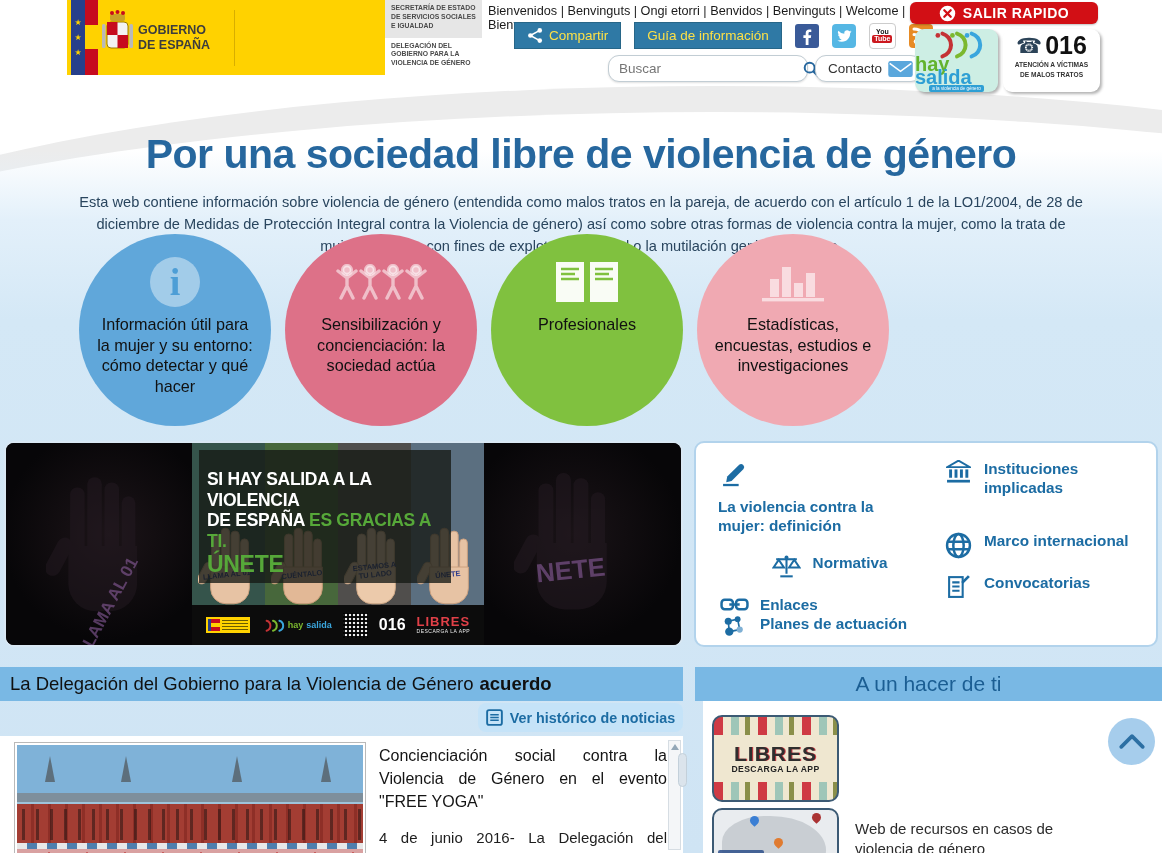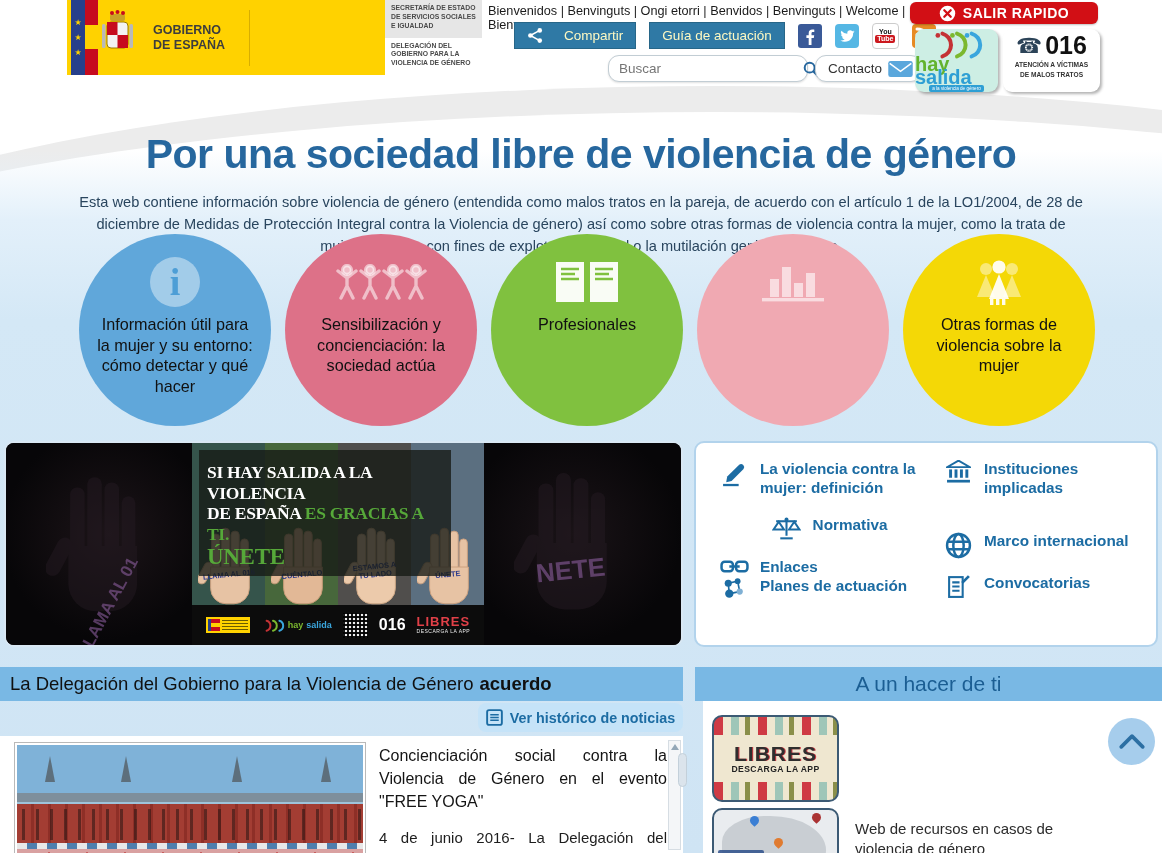--- a/index.html
+++ b/index.html
@@ -18,33 +18,33 @@
   .band-blue{position:absolute;left:0;top:150px;width:1162px;height:703px;
     background:linear-gradient(180deg,rgba(222,238,249,0) 0px,#e3f0fa 70px,#d4e8f6 170px,#cfe4f4 100%);}
   
   .gov{position:absolute;left:67px;top:0;height:75px;display:flex;z-index:5;}
   .gov-yellow{width:318px;background:#ffd200;display:flex;align-items:center;}
   .flag{width:66px;height:75px;display:flex;margin-left:4px;}
   .flag-blue{width:14px;background:#27408b;display:flex;flex-direction:column;align-items:center;justify-content:center;gap:7px;}
   .flag-blue span{color:#ffd200;font-size:8px;line-height:8px;}
   .flag-red{width:13px;background:linear-gradient(180deg,#c60b1e 0 34%,#ffd200 34% 66%,#c60b1e 66% 100%);}
   .flag-crest{flex:1;position:relative;}
-  .gov-txt1{margin-left:16px;width:88px;font-weight:bold;font-size:12.5px;color:#3d3d3d;line-height:1.2;}
+  .gov-txt1{margin-left:1px;width:88px;font-weight:bold;font-size:12.5px;color:#3d3d3d;line-height:1.2;}
   .gov-sep{width:1px;height:56px;background:#d8ae00;margin:0 8px;}
   .gov-txt2{width:150px;font-weight:bold;font-size:10.5px;color:#3d3d3d;line-height:1.25;}
   .gov-white{width:97px;display:flex;flex-direction:column;}
   .gov-sec{flex:1;background:#e6e6e6;font-size:6.8px;font-weight:bold;color:#4a4a4a;line-height:1.3;padding:4px 5px 2px 6px;}
   .gov-del{flex:1;background:#ffffff;font-size:6.8px;font-weight:bold;color:#4a4a4a;line-height:1.3;padding:4px 5px 2px 6px;}
   
   .welcome{position:absolute;left:488px;top:4px;width:430px;font-size:12.7px;color:#1b1b1b;z-index:6;}
   .quick-exit{position:absolute;left:910px;top:2px;width:188px;height:22px;background:#d20f15;border-radius:6px;
     display:flex;align-items:center;justify-content:center;gap:7px;color:#fff;font-weight:bold;font-size:14px;
     letter-spacing:.5px;z-index:7;box-shadow:0 1px 2px rgba(0,0,0,.25);cursor:pointer;}
   .btn-row{position:absolute;left:514px;top:22px;display:flex;gap:13px;align-items:center;z-index:6;}
-  .btn-blue{height:25px;background:#2f79a5;color:#fef9c3;font-size:13.5px;display:flex;align-items:center;gap:20px;
+  .btn-blue{height:25px;background:#2f79a5;color:#fde047;font-size:13.5px;display:flex;align-items:center;gap:5px;
     padding:0 12px;border:1px solid #276688;cursor:pointer;}
   .soc{width:24px;height:24px;cursor:pointer;display:block;}
   .yt{width:25px;height:24px;background:#fff;border-radius:4px;border:1px solid #ccc;display:flex;flex-direction:column;
     align-items:center;justify-content:center;cursor:pointer;}
   .yt .y1{font-size:7px;font-weight:bold;color:#111;line-height:7px;}
   .yt .y2{font-size:7px;font-weight:bold;color:#fff;background:#cc181e;border-radius:2px;padding:0 2px;line-height:8px;}
   .search-row{position:absolute;left:608px;top:55px;display:flex;gap:7px;align-items:center;z-index:6;}
   .search-box{width:198px;height:25px;background:#fff;border:1px solid #c2cdd4;border-radius:11px;display:flex;align-items:center;box-shadow:0 1px 2px rgba(0,0,0,.12);}
   .search-box input{flex:1;border:none;outline:none;background:transparent;font-size:13.5px;padding:0 6px 0 10px;color:#333;font-family:"Liberation Sans",sans-serif;}
   .search-btn{width:26px;height:22px;display:flex;align-items:center;justify-content:center;cursor:pointer;}
@@ -78,21 +78,21 @@
     font-family:"Liberation Serif",serif;font-weight:bold;font-size:38px;color:#4d9ed6;}
   
   .banner{position:absolute;left:4px;top:441px;width:679px;height:206px;border-radius:10px;overflow:hidden;
     border:2px solid #d9e8f4;box-sizing:border-box;background:#0a0a0a;display:flex;z-index:5;cursor:pointer;}
   .bn-side{position:relative;overflow:hidden;}
   .bn-left{width:186px;background:radial-gradient(circle at 55% 45%,#1c1418 0%,#070608 70%);}
   .bn-right{width:197px;background:radial-gradient(circle at 45% 45%,#1a1317 0%,#070608 70%);}
   .bn-hand-dim{position:absolute;opacity:.5;}
   .bn-faint{position:absolute;font-weight:bold;color:rgba(150,100,170,.55);}
   .bn-center{flex:1;position:relative;background:linear-gradient(90deg,#35544b 0 25%,#47673b 25% 50%,#504e4c 50% 75%,#5b6f80 75% 100%);}
-  .bn-hl{position:absolute;left:7px;top:7px;width:236px;background:rgba(22,26,21,.78);padding:12px 8px 7px;z-index:3;font-family:Liberation Serif, serif;}
+  .bn-hl{position:absolute;left:7px;top:7px;width:236px;background:rgba(22,26,21,.78);padding:19px 8px 7px;z-index:3;}
   .bn-hl .l1,.bn-hl .l2{font-size:17.5px;font-weight:bold;color:#fff;line-height:1.18;letter-spacing:-.3px;}
   .bn-hl .green{color:#56a839;}
   .bn-hl .l3{font-size:23px;font-weight:bold;color:#56a839;line-height:1.05;letter-spacing:-.3px;}
   .bn-hands{position:absolute;left:0;right:0;bottom:40px;height:118px;display:flex;justify-content:space-around;
     align-items:flex-end;z-index:2;}
   .hand-wrap{position:relative;width:62px;height:112px;}
   .hand-wrap svg{position:absolute;bottom:-14px;left:0;}
   .hand-label{position:absolute;left:4px;right:4px;bottom:26px;text-align:center;font-size:7.5px;font-weight:bold;
     color:#2b3a8c;line-height:1.1;transform:rotate(-6deg);z-index:3;}
   .bn-strip{position:absolute;left:0;right:0;bottom:0;height:40px;background:#0c0c0c;display:flex;align-items:center;
@@ -238,21 +238,21 @@
   <div class="btn-blue">
     <svg width="17" height="17" viewBox="0 0 20 20">
       <path d="M4 10 15 4M4 10 15 16" stroke="#fff" stroke-width="1.8"></path>
       <circle cx="4" cy="10" r="2.7" fill="#fff"></circle>
         <circle cx="15" cy="4" r="2.7" fill="#fff"></circle>
         <circle cx="15" cy="16" r="2.7" fill="#fff"></circle>
     </svg>
     <span>Compartir</span>
   </div>
   <div class="btn-blue">
-    <span>Guía de actuación</span>
+    <span>Guía de información</span>
   </div>
   <svg class="soc" viewBox="0 0 24 24">
     <rect width="24" height="24" rx="3" fill="#3a5a98"></rect>
     <path d="M13.5 21v-7h2.3l.4-2.7h-2.7V9.5c0-.8.25-1.4 1.4-1.4h1.4V5.7c-.25-.03-1.1-.1-2.1-.1-2.1 0-3.5 1.25-3.5 3.6v2.1H8.4V14h2.3v7z" fill="#fff"></path>
   </svg>
   <svg class="soc" viewBox="0 0 24 24">
     <rect width="24" height="24" rx="4" fill="#55b7e4"></rect>
     <path d="M19.5 7.6c-.5.22-1 .37-1.6.44.6-.35 1-.9 1.2-1.55-.55.33-1.15.56-1.8.7a2.9 2.9 0 0 0-5 2.6A8.2 8.2 0 0 1 6.4 6.7a2.9 2.9 0 0 0 .9 3.9c-.47-.02-.9-.14-1.3-.35v.04c0 1.4 1 2.6 2.3 2.85-.4.1-.85.12-1.3.05a2.9 2.9 0 0 0 2.7 2 5.8 5.8 0 0 1-4.3 1.2 8.2 8.2 0 0 0 4.45 1.3c5.35 0 8.3-4.4 8.3-8.3v-.4c.57-.4 1.06-.92 1.45-1.5z" fill="#fff"></path>
   </svg>
   <div class="yt">
@@ -369,40 +369,21 @@
       <svg width="62" height="42" viewBox="0 0 62 42">
         <g fill="rgba(255,255,255,.6)">
           <rect x="8" y="18" width="9" height="18"></rect>
           <rect x="20" y="6" width="9" height="30"></rect>
           <rect x="32" y="22" width="9" height="14"></rect>
           <rect x="44" y="12" width="9" height="24"></rect>
           <rect x="0" y="37" width="62" height="3.4"></rect>
         </g>
       </svg>
     </div>
-  </div>
-  <div class="circle" style="background: rgb(244, 216, 6);">
-    <div class="c-ico">
-      <svg width="66" height="46" viewBox="0 0 66 46">
-        <g fill="rgba(255,255,255,.45)">
-          <circle cx="20" cy="10" r="6"></circle>
-            <path d="M20 16 11 38h18z"></path>
-          <circle cx="46" cy="10" r="6"></circle>
-            <path d="M46 16 37 38h18z"></path>
-        </g>
-        <g fill="rgba(255,255,255,.92)">
-          <circle cx="33" cy="8" r="6.6"></circle>
-            <path d="M33 15 23 40h20z"></path>
-          <rect x="24" y="40" width="3.4" height="6"></rect>
-            <rect x="30" y="40" width="3.4" height="6"></rect>
-            <rect x="36" y="40" width="3.4" height="6"></rect>
-        </g>
-      </svg>
-    </div>
-    <div class="c-label">Otras formas de violencia sobre la mujer</div>
+    <div class="c-label">Estadísticas, encuestas, estudios e investigaciones</div>
   </div>
 </div>
 
 <div class="banner">
   <div class="bn-side bn-left">
     <svg class="bn-hand-dim" style="left:40px;top:18px;" width="110" height="170" viewBox="0 0 64 88">
       <g fill="#241a22">
         <rect x="14" y="10" width="8.5" height="42" rx="4"></rect>
           <rect x="24" y="4" width="8.5" height="46" rx="4"></rect>
         <rect x="34" y="7" width="8.5" height="44" rx="4"></rect>
@@ -510,21 +491,21 @@
         <rect x="3" y="38" width="9" height="24" rx="4.5" transform="rotate(28 7 50)"></rect>
         <path d="M13 44 h40 v22 a16 16 0 0 1 -16 16 h-8 a16 16 0 0 1 -16 -16 z"></path>
       </g>
     </svg>
     <div class="bn-faint" style="left:52px;top:112px;font-size:26px;transform:rotate(-6deg);">NETE</div>
   </div>
 </div>
 
 <div class="qmenu">
   <div class="qcol qcol1">
-    <a class="qm-item" style="margin-bottom:18px;">
+    <a class="qm-item" style="margin-bottom:18px;flex-direction:column;">
       <span class="qm-ico">
         <svg width="27" height="27" viewBox="0 0 26 26">
             <g fill="#1c6ca3">
               <path d="M6 16 17.5 4.5 a3 3 0 0 1 4.2 4.2 L10.2 20.2 5 21.5 Z"></path>
               <rect x="2" y="23" width="15" height="2.2"></rect>
             </g>
           </svg>
       </span>
       <span class="qm-label" style="width:170px;">La violencia contra la mujer: definición</span>
     </a>

